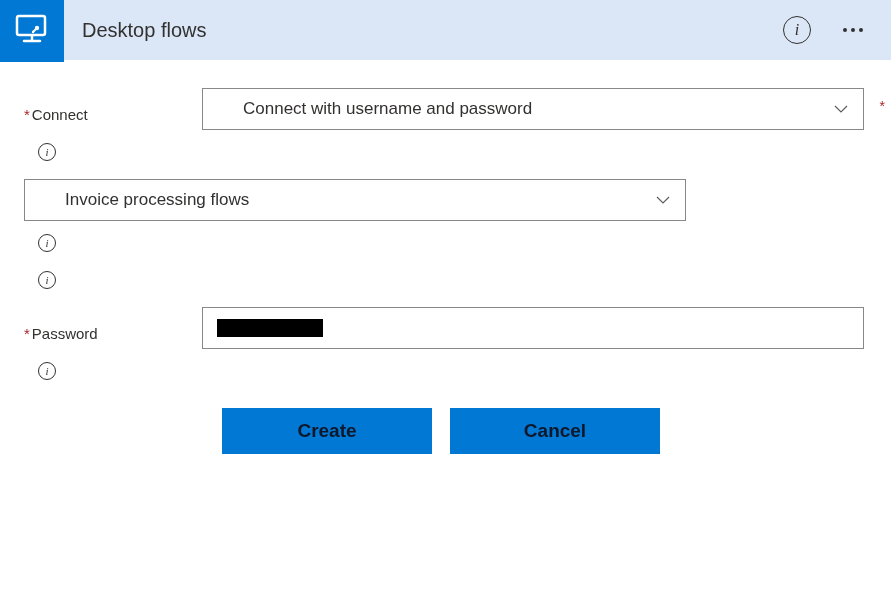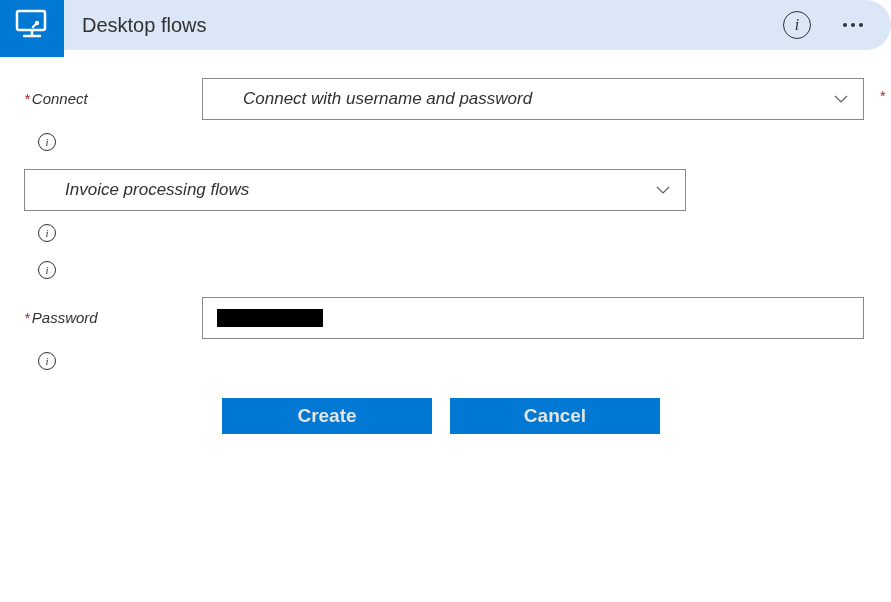--- a/index.html
+++ b/index.html
@@ -5,25 +5,24 @@
     * { box-sizing: border-box; margin: 0; padding: 0; }
     body {
       font-family: "Segoe UI", -apple-system, BlinkMacSystemFont, sans-serif;
       background: #fff;
       width: 891px;
       height: 602px;
       overflow: hidden;
     }
     .header {
       background: #dbe7f7;
-      height: 50px;
+      height: 60px;
       display: flex;
       align-items: center;
       position: relative;
-      border-radius: 26px;
     }
     .app-icon-box {
       width: 64px;
       height: 64px;
       background: #0078d4;
       display: flex;
       align-items: center;
       justify-content: center;
     }
     .header-title {
@@ -66,24 +65,23 @@
       width: 4px;
       height: 4px;
       background: #323130;
       border-radius: 50%;
     }
     .form-area {
       padding: 28px 20px 0 24px;
     }
     .form-row {
       display: flex;
-      align-items: flex-start;
+      align-items: center;
       margin-bottom: 8px;
       position: relative;
-      font-style: italic;
     }
     .label-col {
       width: 178px;
       padding-top: 10px;
       font-size: 15px;
       color: #323130;
       line-height: 1.4;
     }
     .required-star {
       color: #a4262c;
@@ -153,23 +151,23 @@
       color: #323130;
     }
     .button-row {
       margin-top: 28px;
       margin-left: 198px;
       display: flex;
       gap: 18px;
     }
     .btn {
       width: 210px;
-      height: 36px;
+      height: 46px;
       background: #0078d4;
-      color: #e5e5e5;
+      color: #0f172a;
       border: none;
       font-size: 19px;
       font-weight: 600;
       font-family: inherit;
       cursor: pointer;
     }
   </style>
 </head>
 <body>
 

